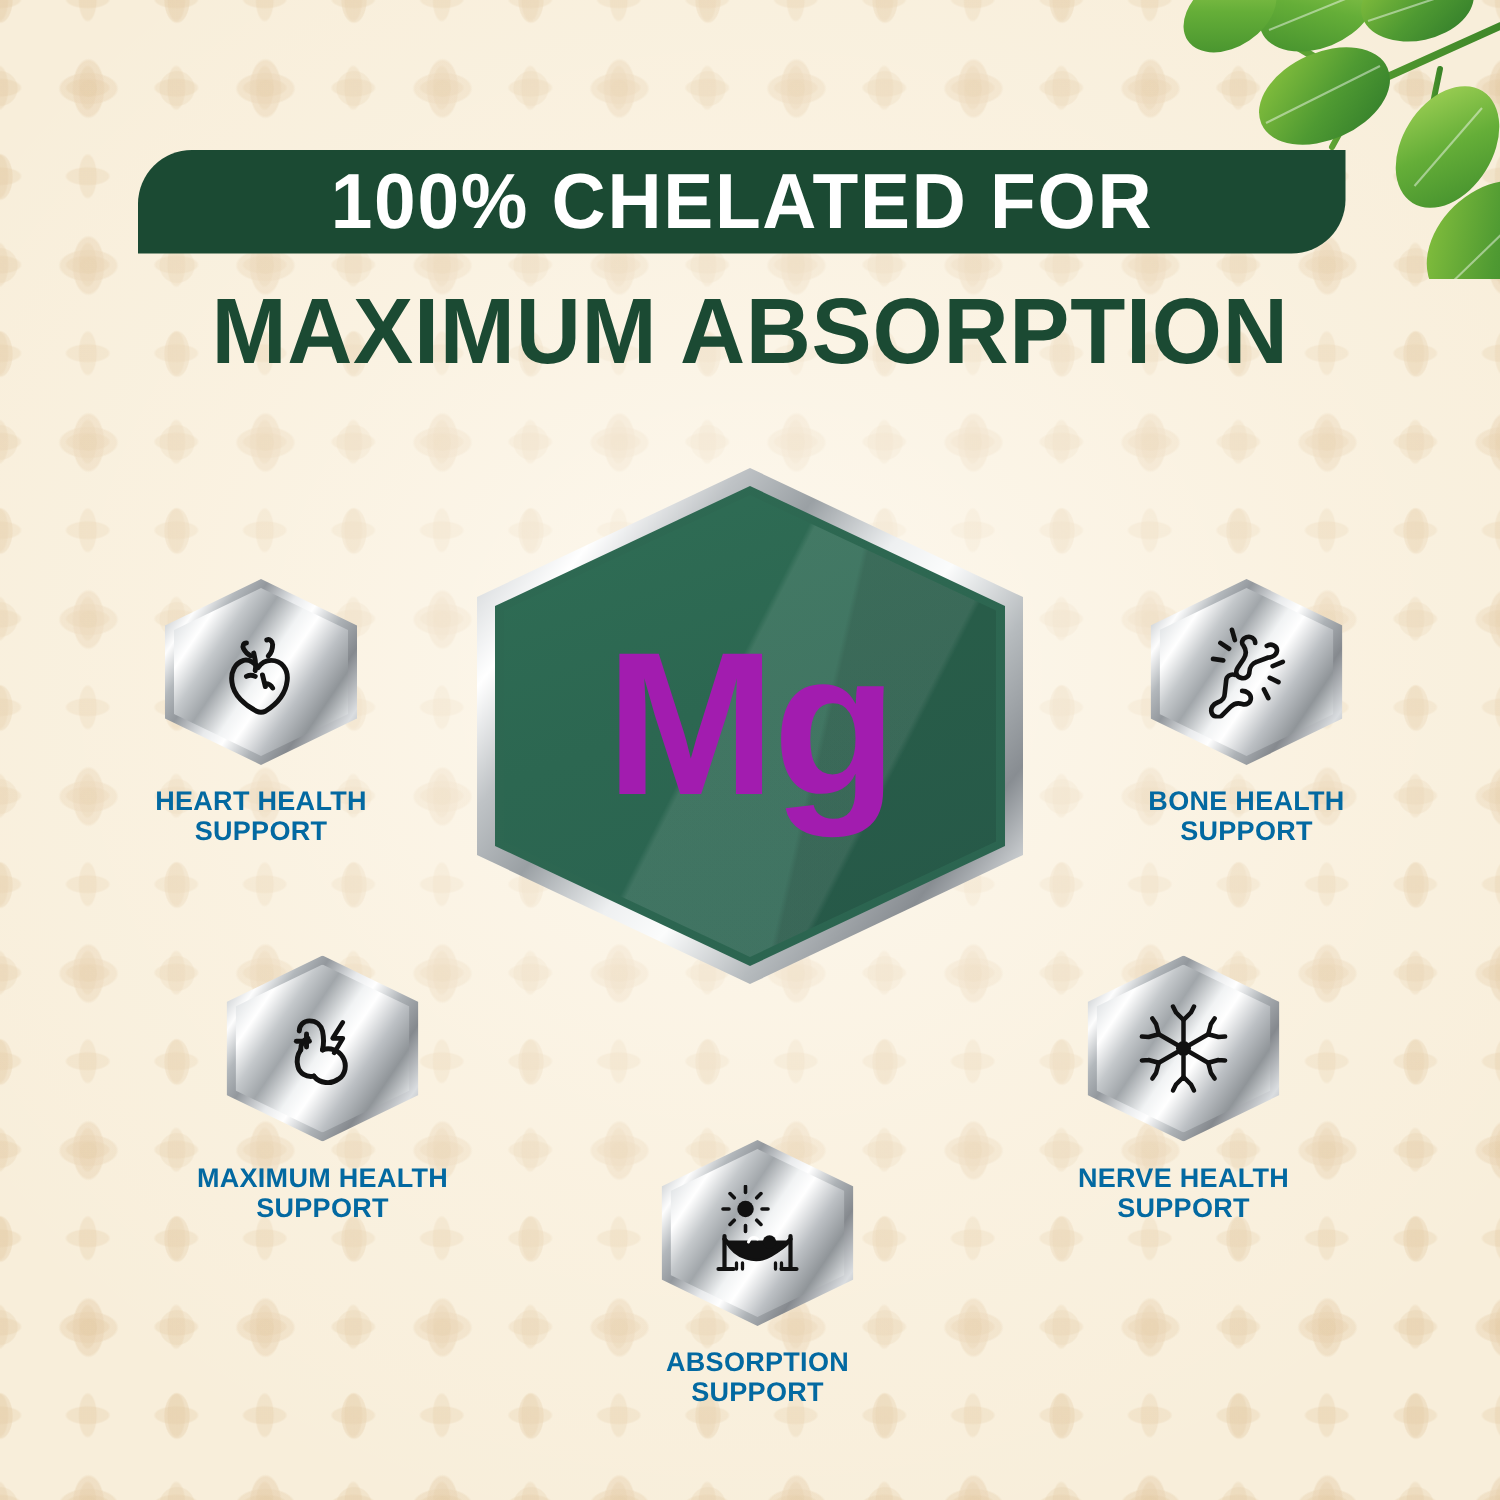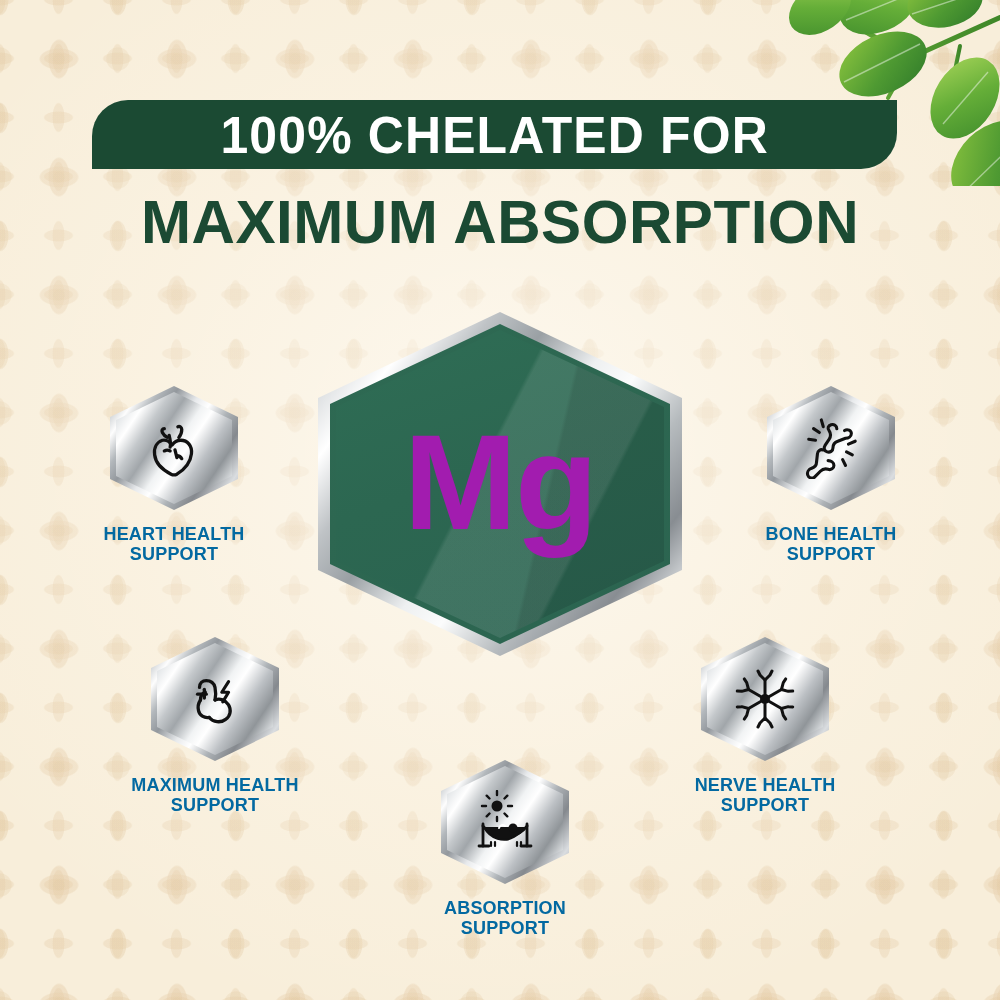--- a/index.html
+++ b/index.html
@@ -202,21 +202,21 @@
     font-size: 18px;
     font-weight: 700;
     line-height: 1.12;
     letter-spacing: .2px;
   }
 
   
   #benefit-heart      { left: 59px;  top: 386px; }
   #benefit-bone       { left: 716px; top: 386px; }
   #benefit-muscle     { left: 100px; top: 637px; }
-  #benefit-nerve      { left: 650px; top: 637px; }
+  #benefit-nerve      { left: 674px; top: 637px; }
   #benefit-relaxation { left: 390px; top: 760px; }
 </style>
 </head>
 <body>
 
 <div id="poster">
 
   <div class="bg-pattern"></div>
   <div class="bg-pattern2"></div>
   <div class="bg-vignette"></div>

